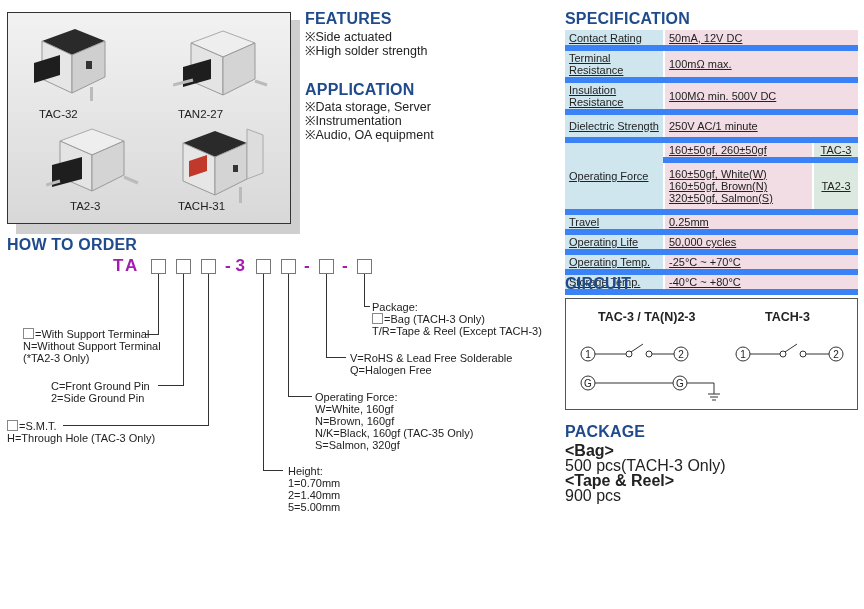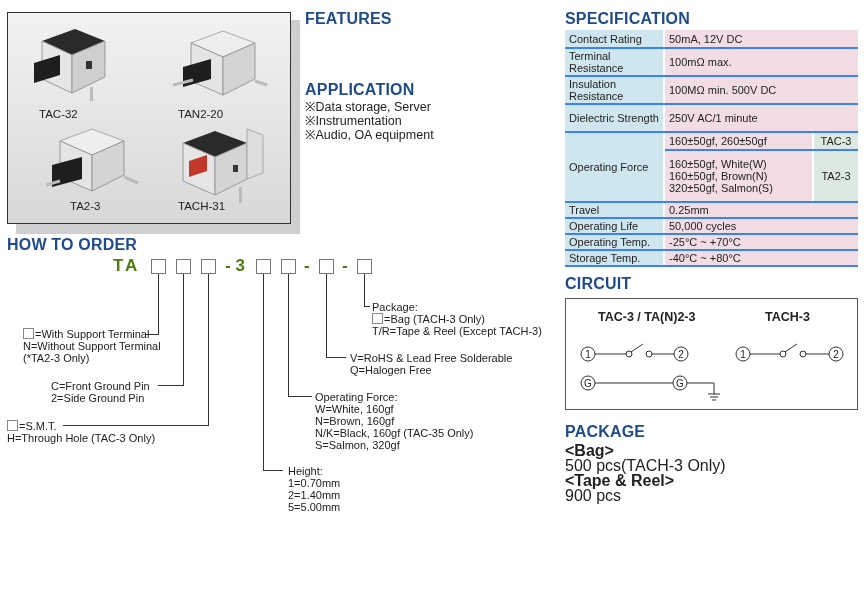--- a/index.html
+++ b/index.html
@@ -10,27 +10,27 @@
              text-decoration-thickness:2px; text-underline-offset:2px; letter-spacing:0.2px; }
   
   .photo-shadow { position:absolute; left:16px; top:20px; width:284px; height:214px; background:#cfcfcf; }
   .photo-panel { position:absolute; left:7px; top:12px; width:284px; height:212px;
                  background:linear-gradient(#f2f2f2,#d8d8d8); border:1px solid #333; box-sizing:border-box;padding-left:28px; }
   .prod-label { position:absolute; font-size:11.5px; color:#222; }
   .switch { position:absolute; }
   .list-line { font-size:12.5px; line-height:14px; white-space:nowrap; }
   
   table.spec { position:absolute; left:565px; top:30px; width:293px; border-collapse:collapse; font-size:11px; }
-  table.spec td { border-bottom:2px solid #3b82f6; padding:1px 4px; line-height:12px; vertical-align:middle; }
+  table.spec td { border-bottom:6px solid #3b82f6; padding:1px 4px; line-height:12px; vertical-align:middle;text-decoration:underline; }
   table.spec td.k { background:#cfe6ef; width:90px; border-right:2px solid #fff; }
   table.spec td.v { background:#f2dde4; }
   table.spec td.m { background:#dce9e1; text-align:center; width:36px; border-left:2px solid #fff; }
   
   .box { position:absolute; width:15px; height:15px; border:1px solid #777; box-sizing:border-box; background:#fff; }
-  .code-text { position:absolute; font-weight:bold; font-size:17px; color:#4d7c0f; }
+  .code-text { position:absolute; font-weight:bold; font-size:17px; color:#a21caf; }
   .ln { position:absolute; background:#333; }
   .otxt { position:absolute; font-size:11px; line-height:12px; white-space:nowrap; color:#222; }
   .mini-box { display:inline-block; width:9px; height:9px; border:1px solid #888; vertical-align:-1px; margin-right:1px; }
   
   .circuit { position:absolute; left:565px; top:298px; width:293px; height:112px; border:1px solid #555; box-sizing:border-box; }
   .circ-title { position:absolute; font-weight:bold; font-size:12.5px; }
   .pkg-line { font-size:16px; line-height:15px; white-space:nowrap; }
 </style>
 </head>
 <body>
@@ -68,27 +68,29 @@
   <svg class="switch" style="left:165px;top:108px" width="95" height="85">
     <polygon points="10,22 42,10 74,22 42,36" fill="#2a2a2a"></polygon>
     <polygon points="10,22 42,36 42,74 10,60" fill="#e6e6e6" stroke="#999"></polygon>
     <polygon points="42,36 74,22 74,58 42,74" fill="#d4d4d4" stroke="#999"></polygon>
     <polygon points="74,8 90,14 90,52 74,58" fill="#ddd" stroke="#aaa"></polygon>
     <polygon points="16,40 34,34 34,50 16,56" fill="#c0392b"></polygon>
     <rect x="60" y="44" width="5" height="7" fill="#333"></rect>
     <rect x="66" y="66" width="3" height="16" fill="#bbb"></rect>
   </svg>
   <div class="prod-label" style="left:31px;top:95px">TAC-32</div>
-  <div class="prod-label" style="left:170px;top:95px">TAN2-20</div>
+  <div class="prod-label" style="left:170px;top:95px">TAN2-27</div>
   <div class="prod-label" style="left:62px;top:187px">TA2-3</div>
   <div class="prod-label" style="left:170px;top:187px">TACH-31</div>
 </div>
 
 <div class="heading" style="left:305px;top:10px">FEATURES</div>
 <div class="abs" style="left:305px;top:30px">
+  <div class="list-line"><span>※</span><span>Side actuated</span></div>
+  <div class="list-line"><span>※</span><span>High solder strength</span></div>
 </div>
 
 <div class="heading" style="left:305px;top:81px">APPLICATION</div>
 <div class="abs" style="left:305px;top:100px">
   <div class="list-line"><span>※</span><span>Data storage, Server</span></div>
   <div class="list-line"><span>※</span><span>Instrumentation</span></div>
   <div class="list-line"><span>※</span><span>Audio, OA equipment</span></div>
 </div>
 
 <div class="heading" style="left:565px;top:10px">SPECIFICATION</div>

